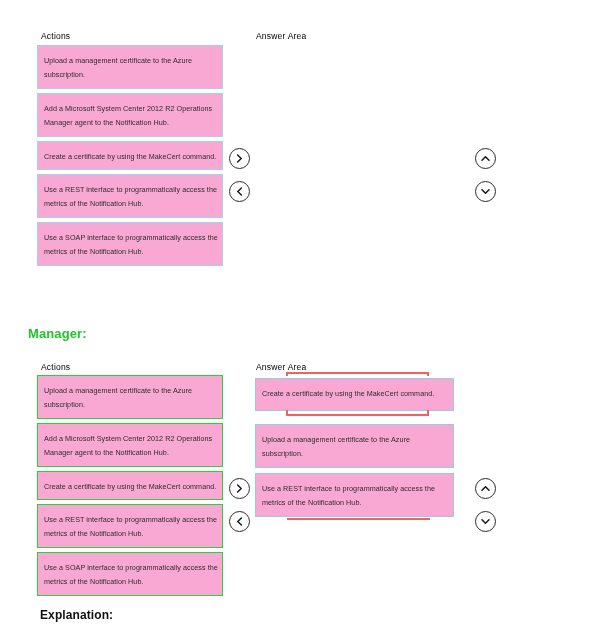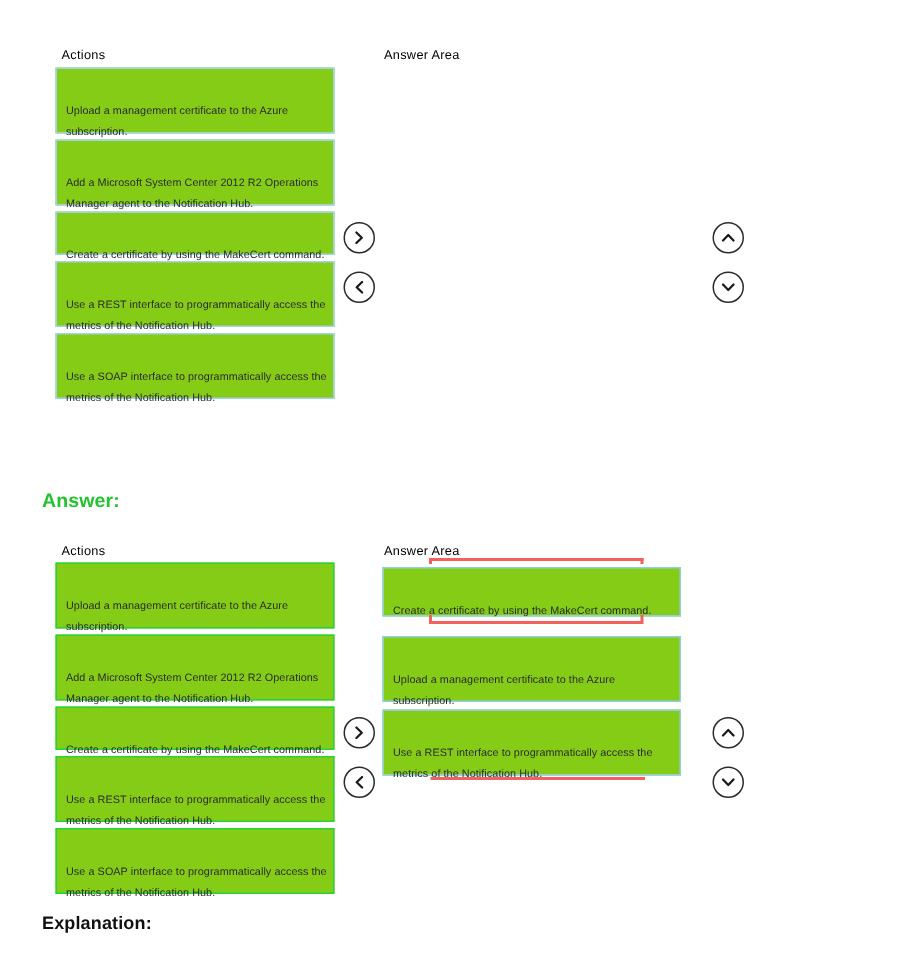--- a/index.html
+++ b/index.html
@@ -29,25 +29,25 @@
     font-weight: normal;
     color: #000000;
     letter-spacing: 0.2px;
     white-space: nowrap;
   }
 
   
   .box {
     position: absolute;
     box-sizing: border-box;
-    background: #84cc16;
+    background: #f9a8d4;
     font-size: 7.2px;
     line-height: 1.95;
     color: #2b2b2b;
-    padding: 21px 6px 4px 6px;
+    padding: 8px 6px 4px 6px;
     letter-spacing: 0.05px;
   }
   .box.blue {
     border: 1px solid #9fd4e8;
   }
   .box.green {
     border: 1.6px solid #27d438;
   }
   .box.ans {
     border: 1px solid #8fd0e0;
@@ -154,21 +154,21 @@
   </div>
 
   <div class="circ-btn" style="left:475px; top:181px;">
     <svg width="9" height="9" viewBox="0 0 9 9">
       <path d="M1 2.7 L4.5 6.3 L8 2.7" fill="none" stroke="#1a1a1a" stroke-width="1.5" stroke-linecap="round" stroke-linejoin="round"></path>
     </svg>
   </div>
 
 </div>
 
-<div class="answer-heading" style="left:28px; top:326px;">Answer:</div>
+<div class="answer-heading" style="left:28px; top:326px;">Manager:</div>
 
 <div class="panel">
 
   <div class="col-header" style="left:41px; top:362px;">Actions</div>
 
   <div class="col-header" style="left:256px; top:362px;">Answer Area</div>
 
   <div class="box green" style="left:37px; top:375px; width:186px; height:44px;">
     <span class="ln">Upload a management certificate to the Azure</span>
     <span class="ln">subscription.</span>
@@ -236,13 +236,13 @@
   </div>
 
   <div class="circ-btn" style="left:475px; top:511px;">
     <svg width="9" height="9" viewBox="0 0 9 9">
       <path d="M1 2.7 L4.5 6.3 L8 2.7" fill="none" stroke="#1a1a1a" stroke-width="1.5" stroke-linecap="round" stroke-linejoin="round"></path>
     </svg>
   </div>
 
 </div>
 
-<div class="explanation-heading" style="left:28px; top:608px;">Explanation:</div>
+<div class="explanation-heading" style="left:40px; top:608px;">Explanation:</div>
 
 </body></html>

